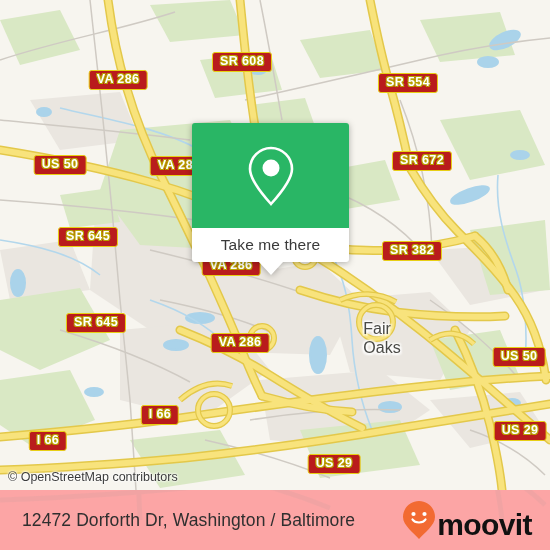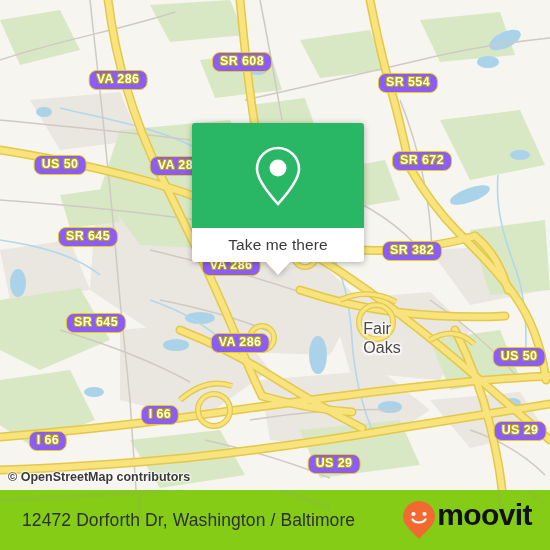--- a/index.html
+++ b/index.html
@@ -13,23 +13,23 @@
   
   #map-area{
     position:absolute; left:0; top:0; width:550px; height:490px;
     background:#f7f5ef; overflow:hidden;
   }
   #map-svg{ position:absolute; left:0; top:0; }
 
   
   .shield{
     position:absolute;
-    background:#8b5cf6;
+    background:#b91c1c;
     border:1.6px solid #e8cf14;
-    border-radius:8px;
+    border-radius:3px;
     color:#ffffff;
     font-weight:bold;
     font-size:12.5px;
     letter-spacing:.4px;
     padding:2px 7px 3px 7px;
     white-space:nowrap;
     line-height:13px;
     text-shadow:
       -1px -1px 0 #b9a400, 1px -1px 0 #b9a400,
       -1px  1px 0 #b9a400, 1px  1px 0 #b9a400;
@@ -51,27 +51,26 @@
       -1.5px  1.5px 2px #fff, 1.5px  1.5px 2px #fff,
        0 0 3px #fff;
     z-index:3;
   }
 
   
   #attribution{
     position:absolute; left:8px; top:470px;
     font-size:12.5px; color:#3b3b3b; z-index:6;
     text-shadow:0 0 3px #fff,0 0 3px #fff,0 0 2px #fff;
-    font-weight:bold;
   }
 
   
   #popup-card{
     position:absolute; left:192px; top:123px;
-    width:172px; z-index:10;
+    width:157px; z-index:10;
     filter:drop-shadow(0 1px 3px rgba(0,0,0,.30));
   }
   #popup-top{
     background:#27ae60; background:#29b665;
     height:105px; border-radius:3px 3px 0 0;
     display:flex; align-items:center; justify-content:center;
   }
   #popup-bottom{
     background:#ffffff; height:34px;
     border-radius:0 0 3px 3px;
@@ -85,33 +84,33 @@
     position:absolute; left:50%; bottom:-13px;
     margin-left:-13px; width:0; height:0;
     border-left:13px solid transparent;
     border-right:13px solid transparent;
     border-top:14px solid #ffffff;
   }
 
   
   #bottom-bar{
     position:absolute; left:0; top:490px; width:550px; height:60px;
-    background:#84cc16; overflow:hidden;
+    background:#fca5a5; overflow:hidden;
     display:flex; align-items:center;
   }
   #bar-watermark{ position:absolute; left:0; top:-490px; opacity:.10; }
   #address-text{
     position:relative; z-index:2;
     margin-left:22px; font-size:17.5px; color:#2f2f2f;
     letter-spacing:.1px; white-space:nowrap;
   }
   #moovit-logo{
     position:absolute; right:18px; top:50%;
     transform:translateY(-50%); z-index:2;
-    display:flex; align-items:flex-start; gap:1px;
+    display:flex; align-items:flex-end; gap:1px;
   }
   #moovit-wordmark{
     font-size:30px; font-weight:bold; color:#111111;
     letter-spacing:-.6px; line-height:30px;
   }
 </style>
 </head>
 <body>
 
 <div id="map-area">

